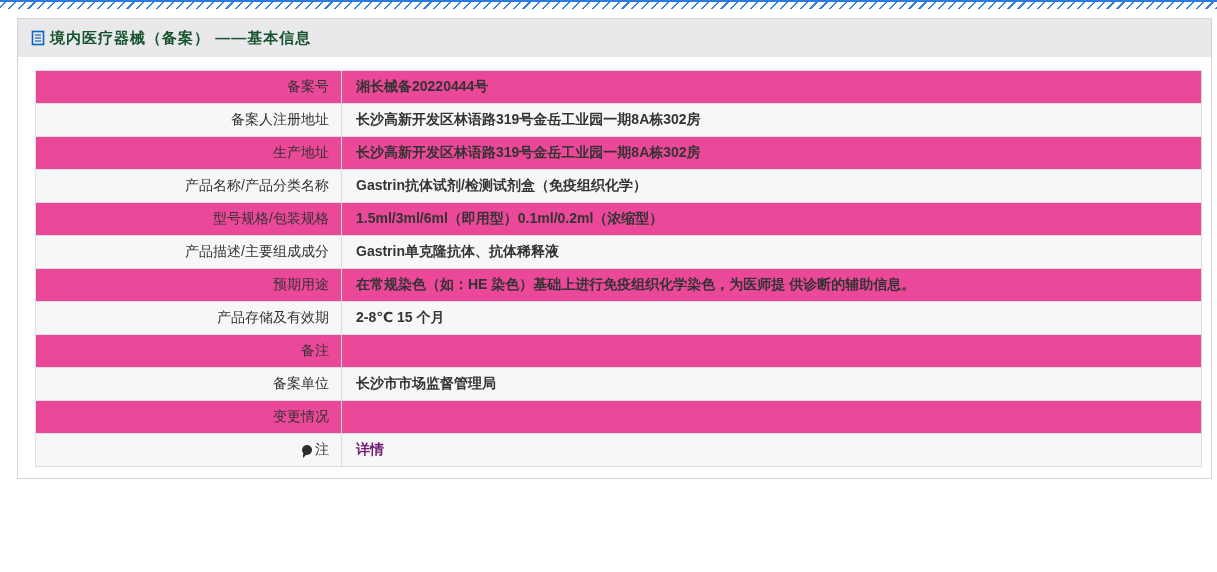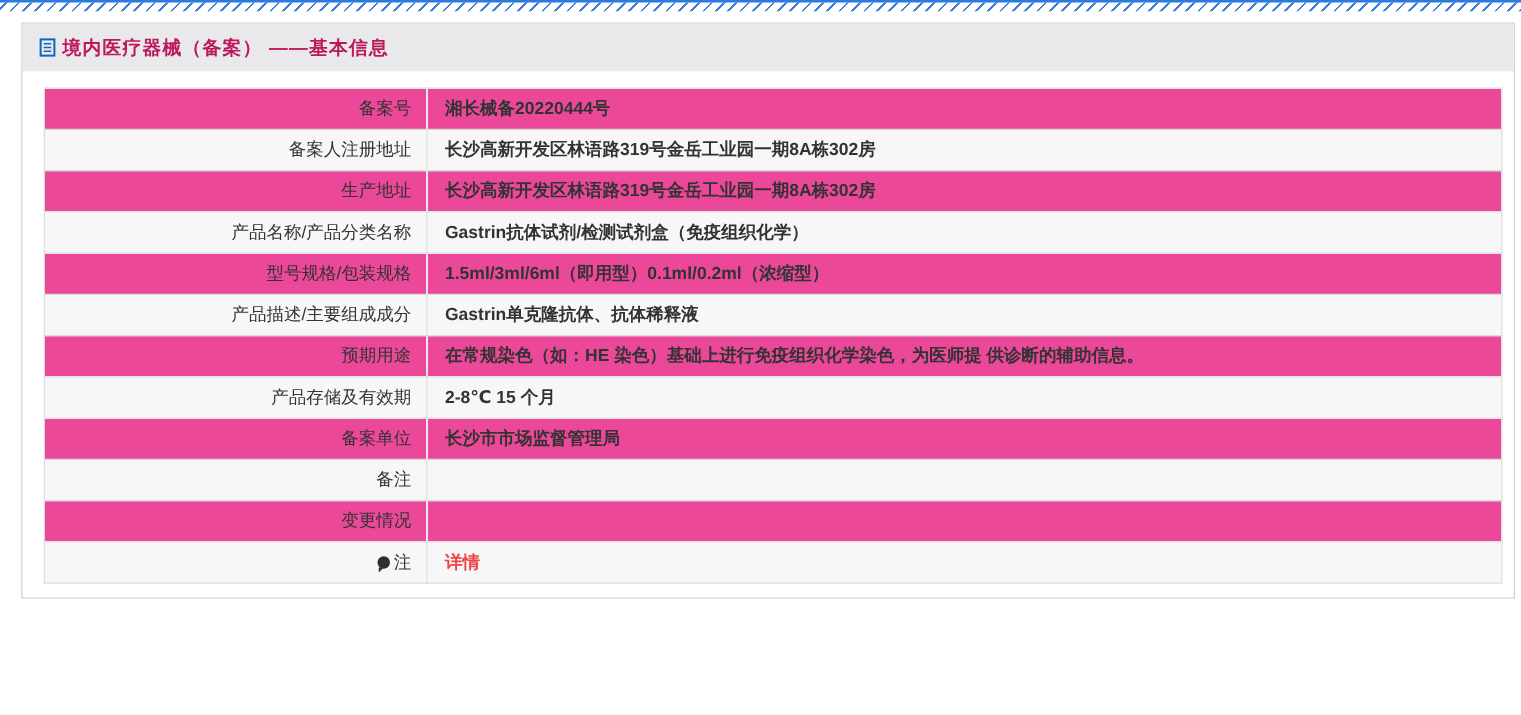--- a/index.html
+++ b/index.html
@@ -30,21 +30,21 @@
   }
   .panel-header {
     height: 38px;
     background: #e9e9eb;
     display: flex;
     align-items: center;
     padding-left: 13px;
   }
   .doc-icon { display: inline-flex; align-items: center; }
   .panel-title {
-    color: #be185d;
+    color: #14532d;
     font-size: 15px;
     font-weight: bold;
     margin-left: 5px;
     letter-spacing: 1px;
     white-space: pre;
   }
   .panel-body { padding: 13px 9px 11px 17px; }
 
   table.info {
     width: 100%;
@@ -69,21 +69,21 @@
     width: 306px;
     text-align: right;
     padding-right: 12px;
   }
   table.info td {
     text-align: left;
     padding-left: 14px;
     font-weight: bold;
   }
   a.detail-link {
-    color: #ef4444;
+    color: #701a75;
     text-decoration: none;
     font-size: 14px;
   }
   
   .balloon {
     position: relative;
     display: inline-block;
     width: 10px; height: 10px;
     background: #2e2e2e;
     border-radius: 50%;
@@ -146,26 +146,26 @@
           </tr>
           <tr>
             <th>预期用途</th>
             <td>在常规染色（如：HE 染色）基础上进行免疫组织化学染色，为医师提 供诊断的辅助信息。</td>
           </tr>
           <tr>
             <th>产品存储及有效期</th>
             <td>2-8℃ 15 个月</td>
           </tr>
           <tr>
+            <th>备注</th>
+            <td></td>
+          </tr>
+          <tr>
             <th>备案单位</th>
             <td>长沙市市场监督管理局</td>
-          </tr>
-          <tr>
-            <th>备注</th>
-            <td></td>
           </tr>
           <tr>
             <th>变更情况</th>
             <td></td>
           </tr>
           <tr>
             <th><span class="balloon"></span>注</th>
             <td><a class="detail-link" href="#">详情</a></td>
           </tr>
         </tbody>

